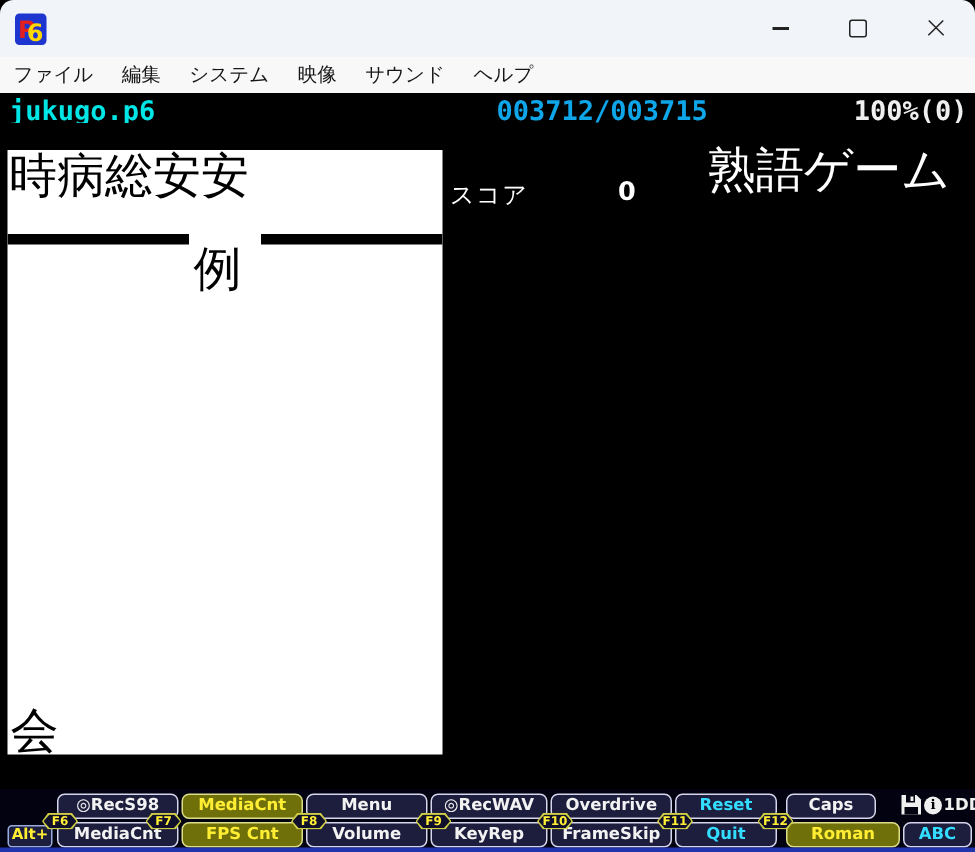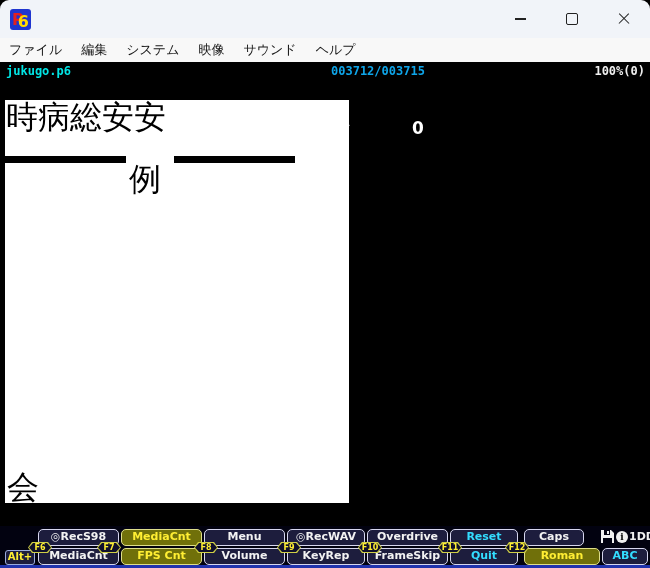--- a/index.html
+++ b/index.html
@@ -38,29 +38,29 @@
   
   .menubar {
     height:24px; background:#f8f8f8; display:flex; align-items:center;
     gap:19px; padding-left:9px; font-size:13px; color:#161616;
   }
   .menubar span { cursor:default; }
   
   .statusbar {
     position:relative; height:20px; background:#000;
     font-family:"DejaVu Sans Mono","Liberation Mono",monospace;
-    font-size:12px; font-weight:bold;
+    font-size:18px; font-weight:bold;
   }
   .st-file    { position:absolute; left:6px;  top:2px; color:#00e5e5; }
   .st-counter { position:absolute; left:331px; top:2px; color:#0ea5e9; }
   .st-speed   { position:absolute; right:5px; top:2px; color:#efefef; }
   
   .screen { position:relative; height:444px; background:#000; overflow:hidden; }
   .panel {
-    position:absolute; left:5px; top:18px; width:344px; height:403px;
+    position:absolute; left:5px; top:18px; width:290px; height:403px;
     background:#fff; color:#000; overflow:hidden;
   }
   .kanji-row {
     position:absolute; left:1px; top:0; font-size:32px; line-height:35px;
     white-space:nowrap; letter-spacing:0;
   }
   .div-l { position:absolute; left:0;   top:56px; width:121px; height:7px; background:#000; }
   .div-r { position:absolute; left:169px; top:56px; width:121px; height:7px; background:#000; }
   .falling { position:absolute; left:124px; top:62px; font-size:32px; line-height:34px; }
   .landed  { position:absolute; left:2px;  top:370px; font-size:32px; line-height:34px; }
@@ -161,20 +161,21 @@
   <div class="screen">
     <div class="panel">
       <span class="kanji-row">時病総安安</span>
       <div class="div-l"></div>
       <div class="div-r"></div>
       <span class="falling">例</span>
       <span class="landed">会</span>
     </div>
     <span class="score-label">スコア</span>
     <span class="score-value">0</span>
+    <span class="game-title">熟語ゲーム</span>
   </div>
 
   <div class="fnbar">
     <div class="alt-btn">Alt+</div>
 
     <div class="fbtn top c1">◎RecS98</div>
     <div class="fbtn bot c1">MediaCnt</div>
     <div class="fbtn top c2 olive">MediaCnt</div>
     <div class="fbtn bot c2 olive">FPS Cnt</div>
     <div class="fbtn top c3">Menu</div>

